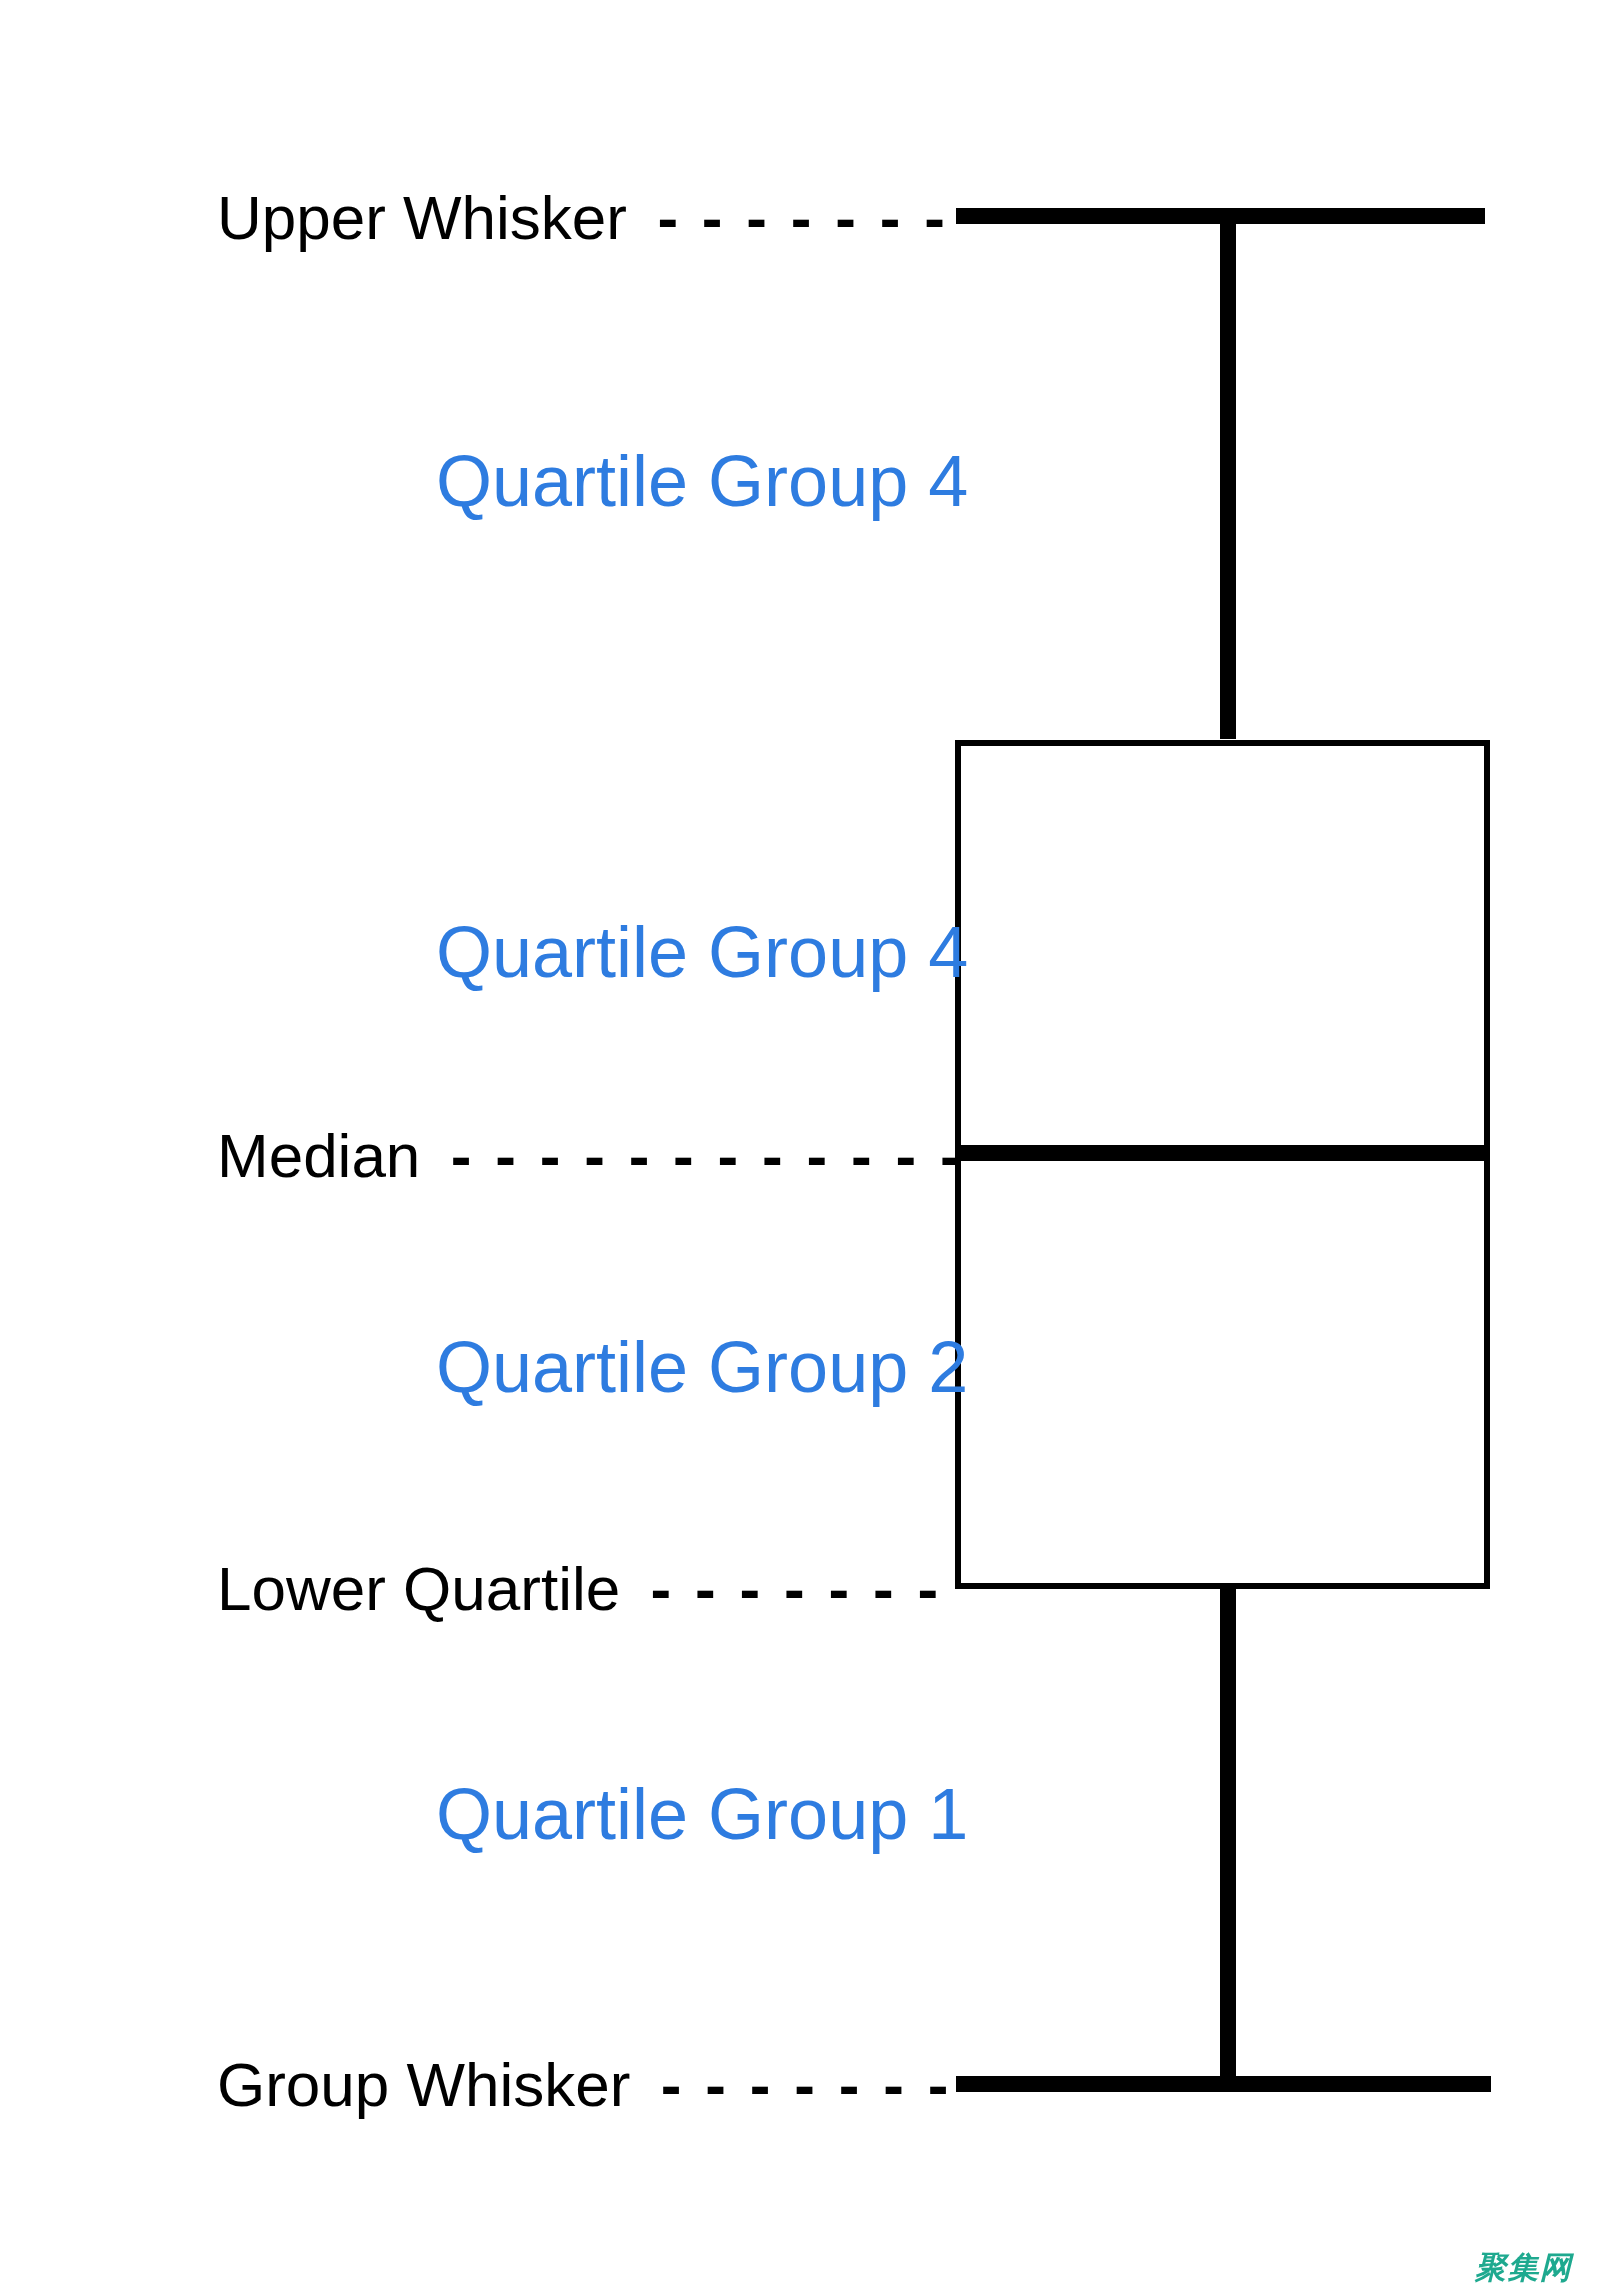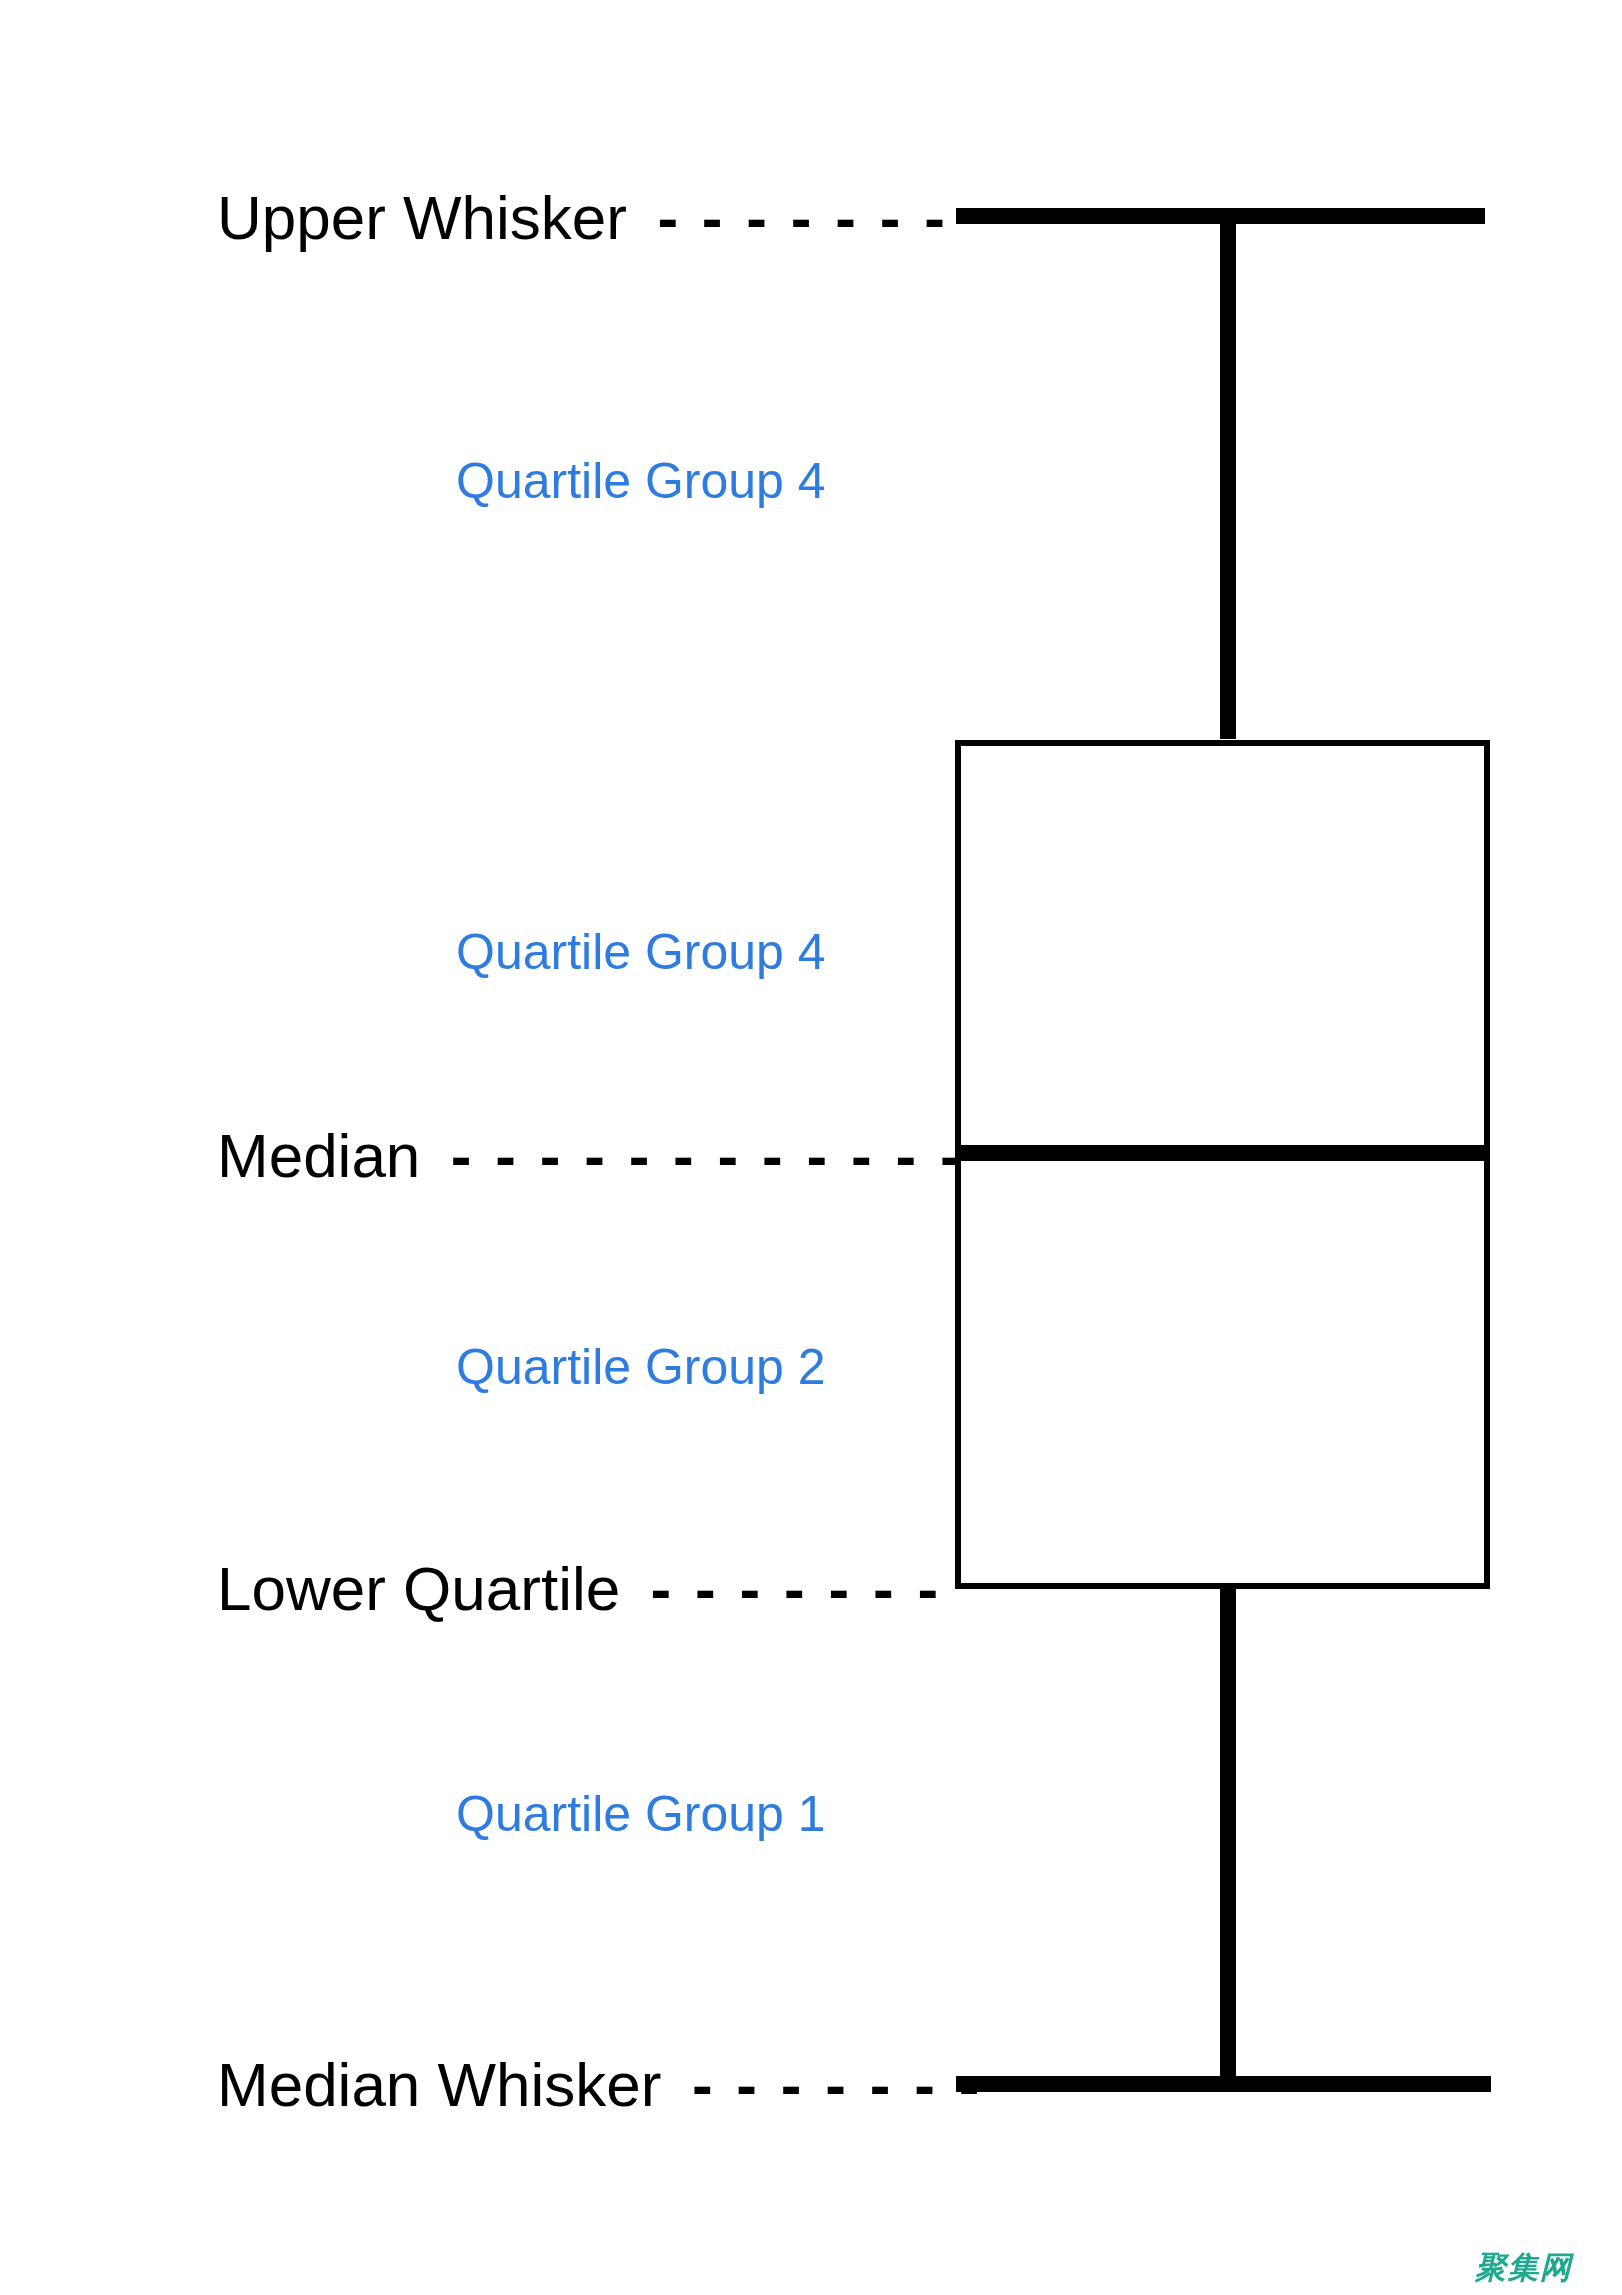--- a/index.html
+++ b/index.html
@@ -28,21 +28,21 @@
   .annot{position:absolute;left:193px;font-size:62px;line-height:73px;
          color:#000;white-space:nowrap;}
   .annot .dashes{font-weight:700;letter-spacing:3.3px;margin-left:14.4px;}
   .annot-upper-whisker {top:165px;}
   .annot-upper-quartile{top:696px;}
   .annot-median        {top:1103px;}
   .annot-lower-quartile{top:1536px;}
   .annot-lower-whisker {top:2032px;}
 
   
-  .qgroup{position:absolute;left:440px;font-size:50px;line-height:69px;
+  .qgroup{position:absolute;left:420px;font-size:72px;line-height:69px;
           color:var(--blue);white-space:nowrap;}
   .qgroup-4{top:431px;}
   .qgroup-3{top:902px;}
   .qgroup-2{top:1317px;}
   .qgroup-1{top:1764px;text-align:right;}
 
   
   .watermark{position:absolute;right:51px;bottom:6.5px;font-size:31px;
              font-weight:700;font-style:italic;color:var(--wm);
              letter-spacing:1.3px;white-space:nowrap;}
@@ -62,21 +62,21 @@
   <div class="annot annot-upper-whisker">
     <span>Upper Whisker</span><span class="dashes">- - - - - - -</span>
   </div>
   <div class="annot annot-median">
     <span>Median</span><span class="dashes">- - - - - - - - - - - -</span>
   </div>
   <div class="annot annot-lower-quartile">
     <span>Lower Quartile</span><span class="dashes">- - - - - - -</span>
   </div>
   <div class="annot annot-lower-whisker">
-    <span>Median Whisker</span><span class="dashes">- - - - - - -</span>
+    <span>Group Whisker</span><span class="dashes">- - - - - - -</span>
   </div>
 
   <div class="qgroup qgroup-4">Quartile Group 4</div>
   <div class="qgroup qgroup-3">Quartile Group 4</div>
   <div class="qgroup qgroup-2">Quartile Group 2</div>
   <div class="qgroup qgroup-1">Quartile Group 1</div>
 
   <div class="watermark">聚集网</div>
 
 </div>

